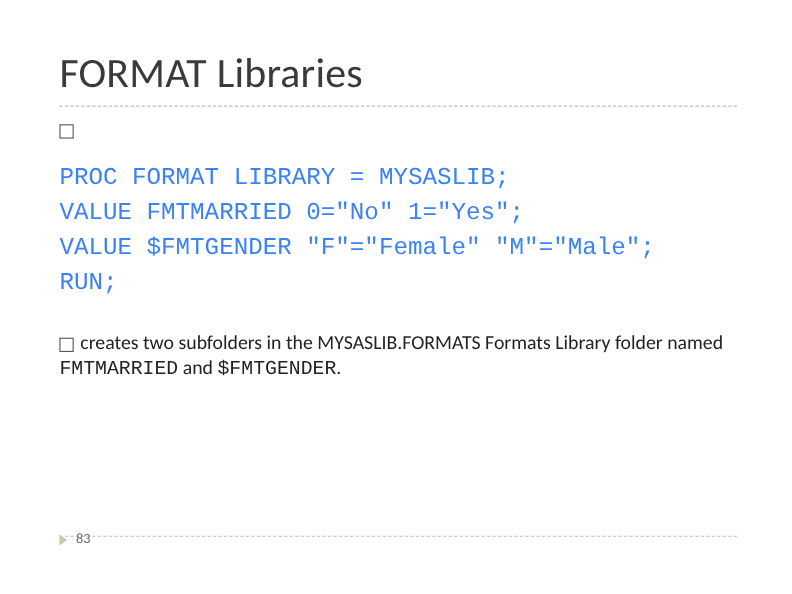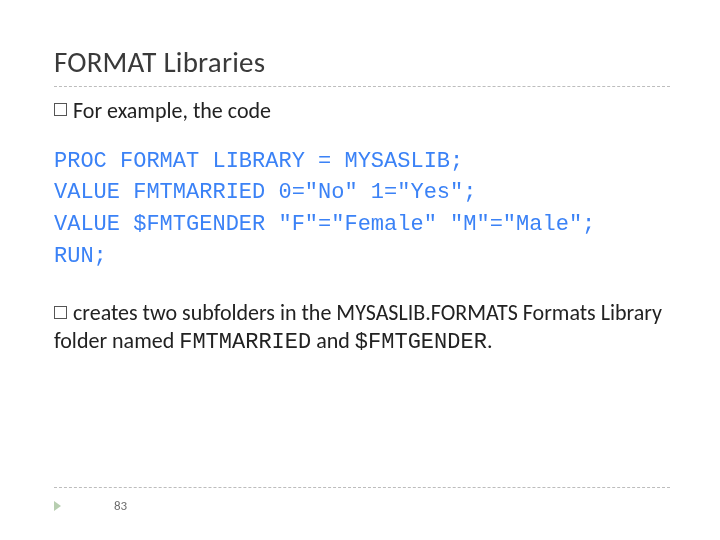--- a/index.html
+++ b/index.html
@@ -14,21 +14,21 @@
     position: relative;
   }
   .slide {
     padding: 44px 50px 0 54px;
     box-sizing: border-box;
     width: 720px;
     height: 540px;
     position: relative;
   }
   .title {
-    font-size: 29px;
+    font-size: 38px;
     font-weight: 400;
     color: #3a3a3a;
     margin: 0 0 6px 0;
     letter-spacing: 0.2px;
   }
   .title-rule {
     border: none;
     border-top: 1.5px dashed #bdbdbd;
     margin: 0 0 10px 0;
   }
@@ -55,38 +55,37 @@
   .code-block {
     font-family: "Courier New", Courier, monospace;
     font-size: 22px;
     line-height: 1.45;
     margin: 8px 0 26px 0;
     white-space: pre;
     color: #3b82f6;
   }
   .para2 {
     display: block;
-    font-size: 22px;
+    font-size: 18px;
     line-height: 1.28;
   }
   .para2 .bullet-box {
     float: left;
     margin-top: 7px;
     margin-right: 6px;
   }
   .mono-inline {
     font-family: "Courier New", Courier, monospace;
   }
   .footer {
     position: absolute;
     left: 54px;
-    bottom: 27px;
+    bottom: 42px;
     display: flex;
     align-items: center;
-    gap: 45px;
   }
   .footer-rule {
     position: absolute;
     left: 54px;
     right: 50px;
     bottom: 52px;
     border: none;
     border-top: 1.5px dashed #bdbdbd;
     margin: 0;
   }
@@ -105,21 +104,20 @@
 </style>
 </head>
 <body>
 
 <div class="slide">
   <h1 class="title">FORMAT Libraries</h1>
   <hr class="title-rule">
 
   <div class="bullet-line">
     <span class="bullet-box"></span>
-    <span class="bullet-text">For example, the code</span>
   </div>
 
   <div class="code-block">PROC FORMAT LIBRARY = MYSASLIB;
 VALUE FMTMARRIED 0="No" 1="Yes";
 VALUE $FMTGENDER "F"="Female" "M"="Male";
 RUN;</div>
 
   <div class="para2">
     <span class="bullet-box"></span><span>creates two subfolders in the MYSASLIB.FORMATS Formats Library folder named </span><span class="mono-inline">FMTMARRIED</span><span> and </span><span class="mono-inline">$FMTGENDER</span><span>.</span>
   </div>

